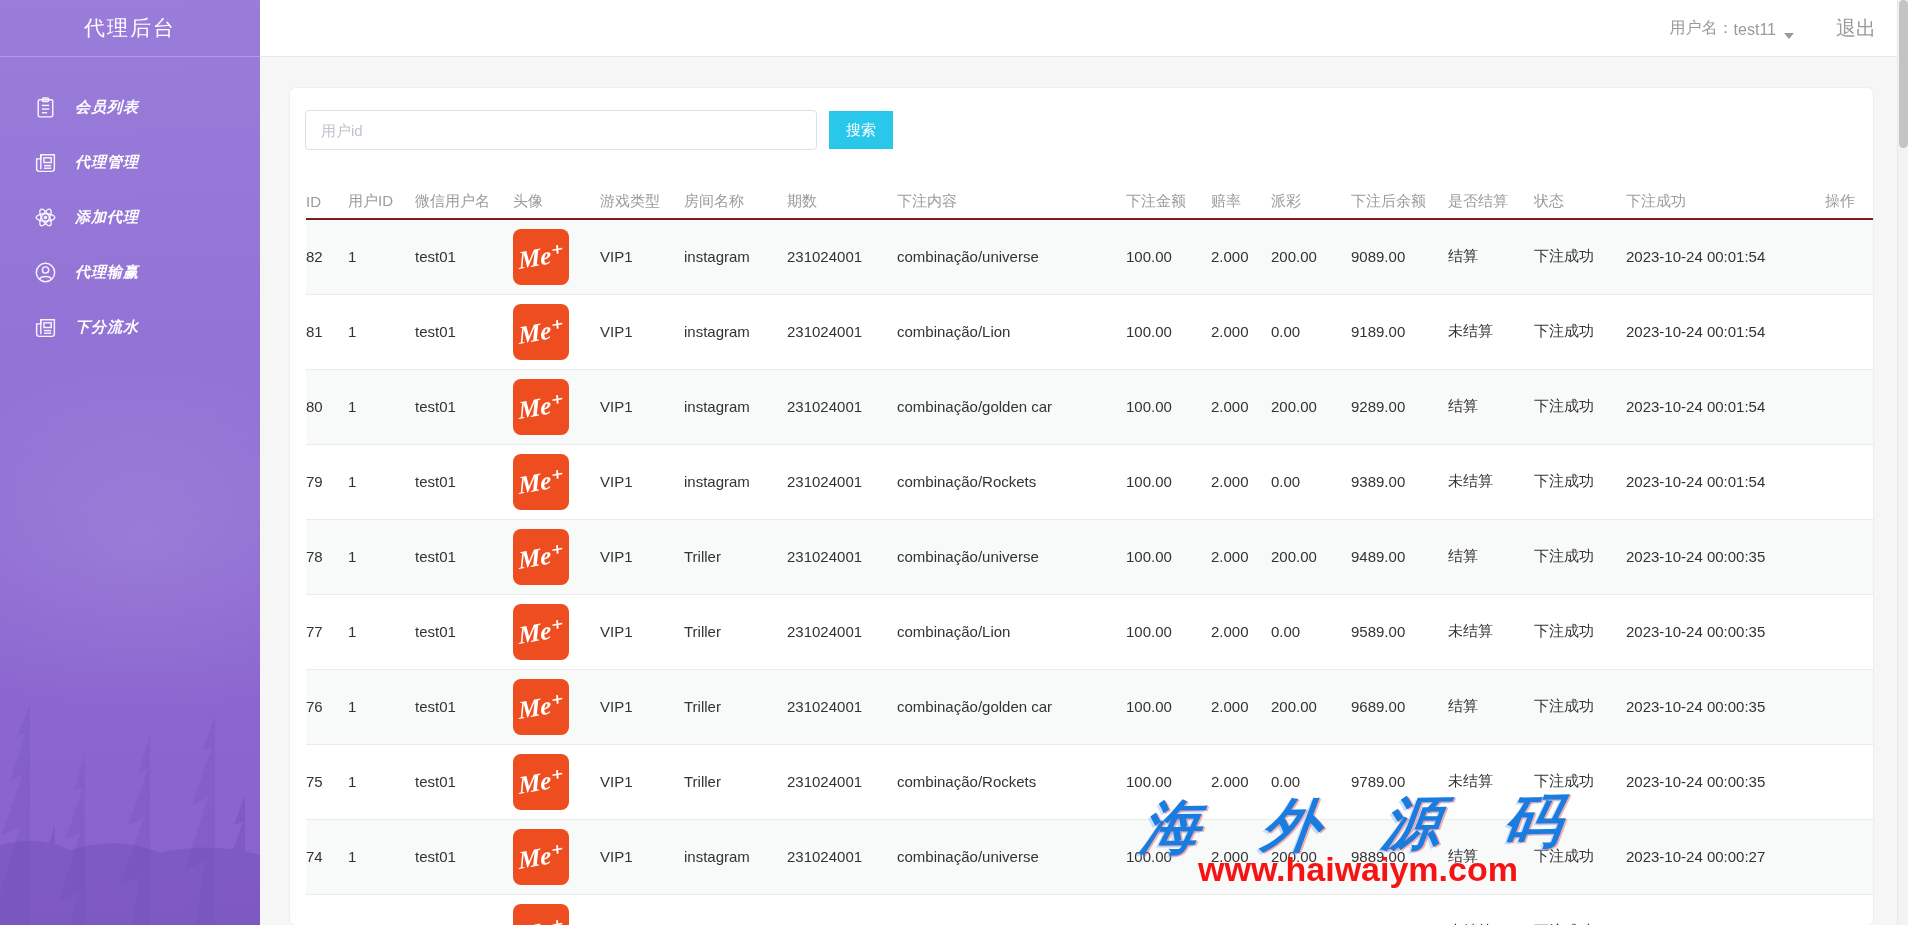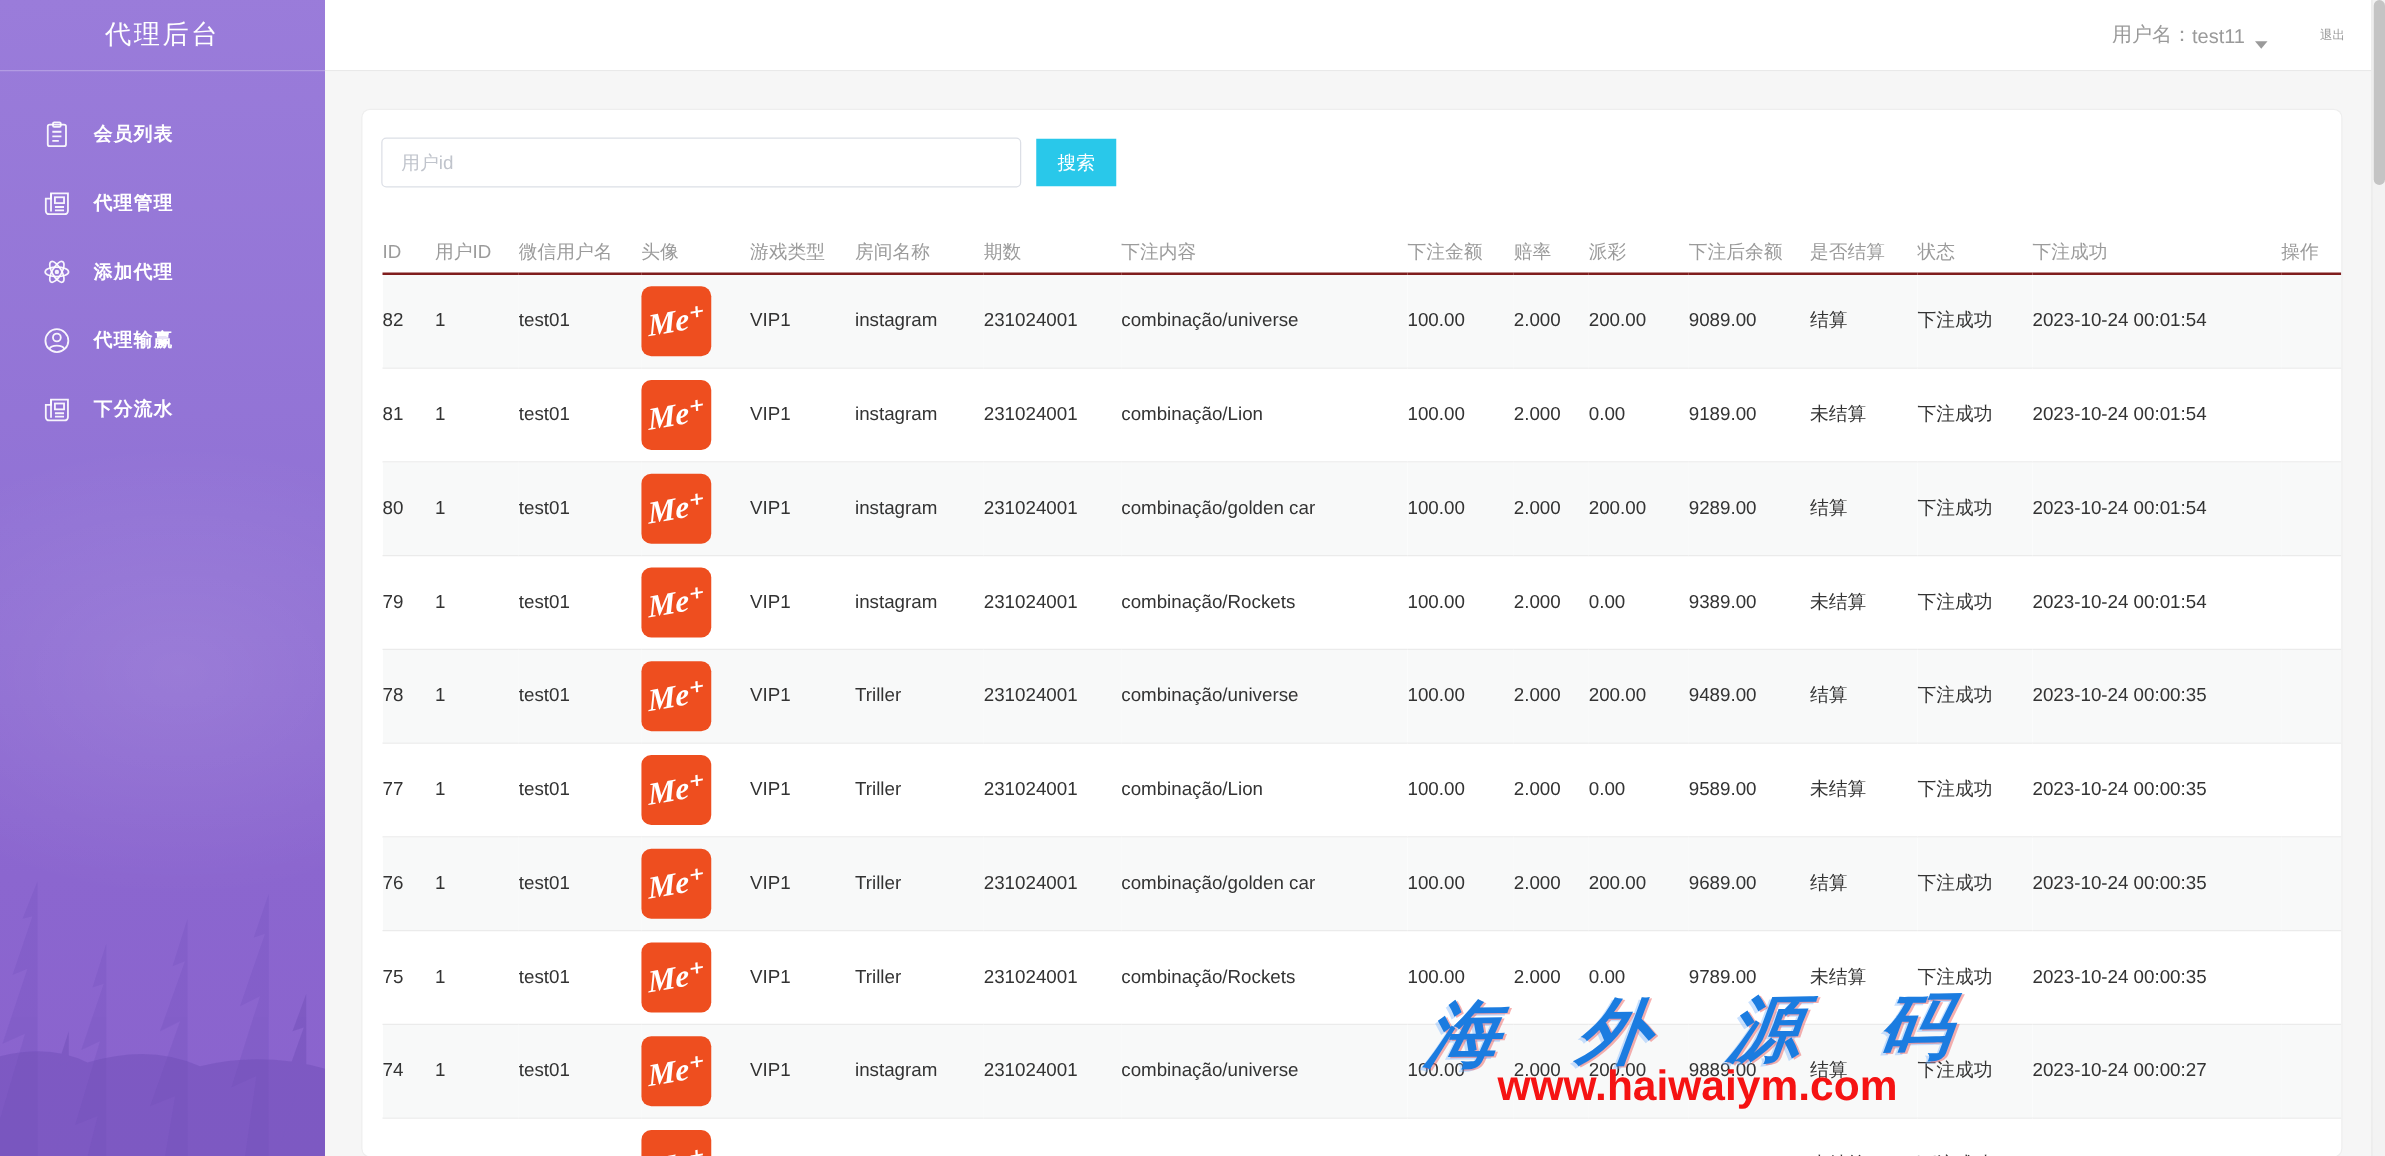--- a/index.html
+++ b/index.html
@@ -10,34 +10,34 @@
   
   .sidebar { position:absolute; left:0; top:0; width:260px; height:925px;
     background:linear-gradient(178deg,#9a7cda 0%,#9172d5 45%,#8b66cf 75%,#8a63cd 100%);
     overflow:hidden; z-index:10; }
   .sidebar .fog { position:absolute; inset:0;
     background:radial-gradient(ellipse 380px 260px at 55% 58%, rgba(255,255,255,.10), rgba(255,255,255,0) 70%); }
   .side-title { position:relative; height:57px; line-height:56px; text-align:center;
     color:#fff; font-size:21px; letter-spacing:2px;
     border-bottom:1px solid rgba(255,255,255,.25); z-index:2; }
   .menu { position:relative; padding-top:23px; z-index:2; }
-  .menu-item { height:55px; display:flex; align-items:center; padding-left:33px; cursor:pointer; }
+  .menu-item { height:55px; display:flex; align-items:center; padding-left:33px; cursor:pointer;font-style:italic; }
   .menu-item .mi-icon { width:25px; height:25px; margin-right:17px; flex:none; color:rgba(255,255,255,.92); }
   .menu-item .mi-icon svg { width:25px; height:25px; display:block; }
   .menu-item .mi-label { color:#ffffff; font-size:15px; font-weight:bold; letter-spacing:1px; }
   .trees { position:absolute; left:0; bottom:0; width:260px; height:420px; z-index:1; opacity:.9; }
 
   
   .topbar { position:absolute; left:260px; top:0; right:0; height:57px; background:#ffffff;
     border-bottom:1px solid #e9e9e9; display:flex; align-items:center; justify-content:flex-end;
     padding-right:32px; z-index:5; }
   .user-box { display:flex; align-items:flex-end; cursor:pointer; color:#9a9a9a; font-size:16px; }
   .caret { width:0; height:0; border-left:5px solid transparent; border-right:5px solid transparent;
     border-top:6px solid #9a9a9a; margin-left:8px; margin-top:2px; }
-  .logout { margin-left:42px; color:#9a9a9a; font-size:10px; cursor:pointer; }
+  .logout { margin-left:42px; color:#9a9a9a; font-size:20px; cursor:pointer; }
 
   
   .card { position:absolute; left:290px; top:88px; width:1583px; height:837px;
     background:#ffffff; border-radius:6px; box-shadow:0 0 0 1px rgba(0,0,0,.03);
     overflow:hidden; z-index:2; }
   .search-bar { display:flex; align-items:center; margin:22px 0 0 15px; }
   .search-input { width:512px; height:40px; border:1px solid #dcdfe6; border-radius:4px;
     padding:0 15px; font-size:15px; color:#333; outline:none; background:#fff;
     font-family:"Liberation Sans","DejaVu Sans",sans-serif; }
   .search-input::placeholder { color:#c0c4cc; }

